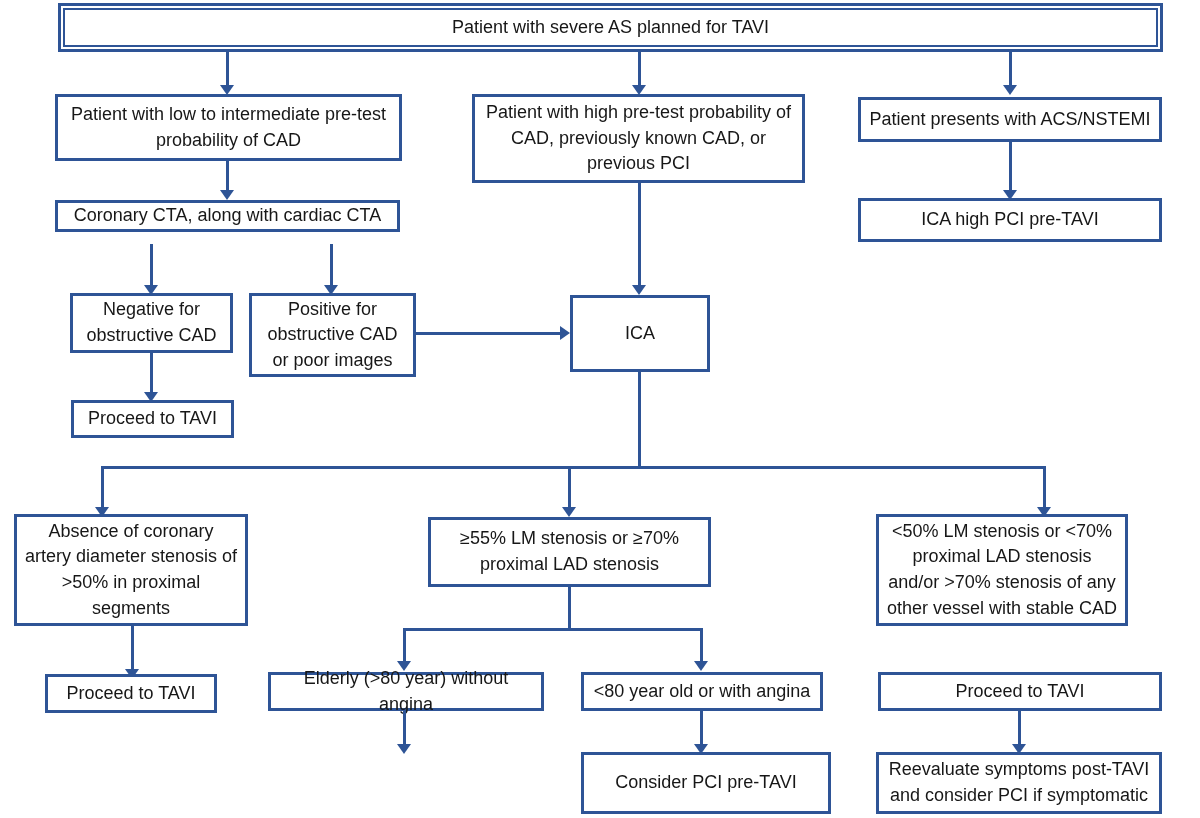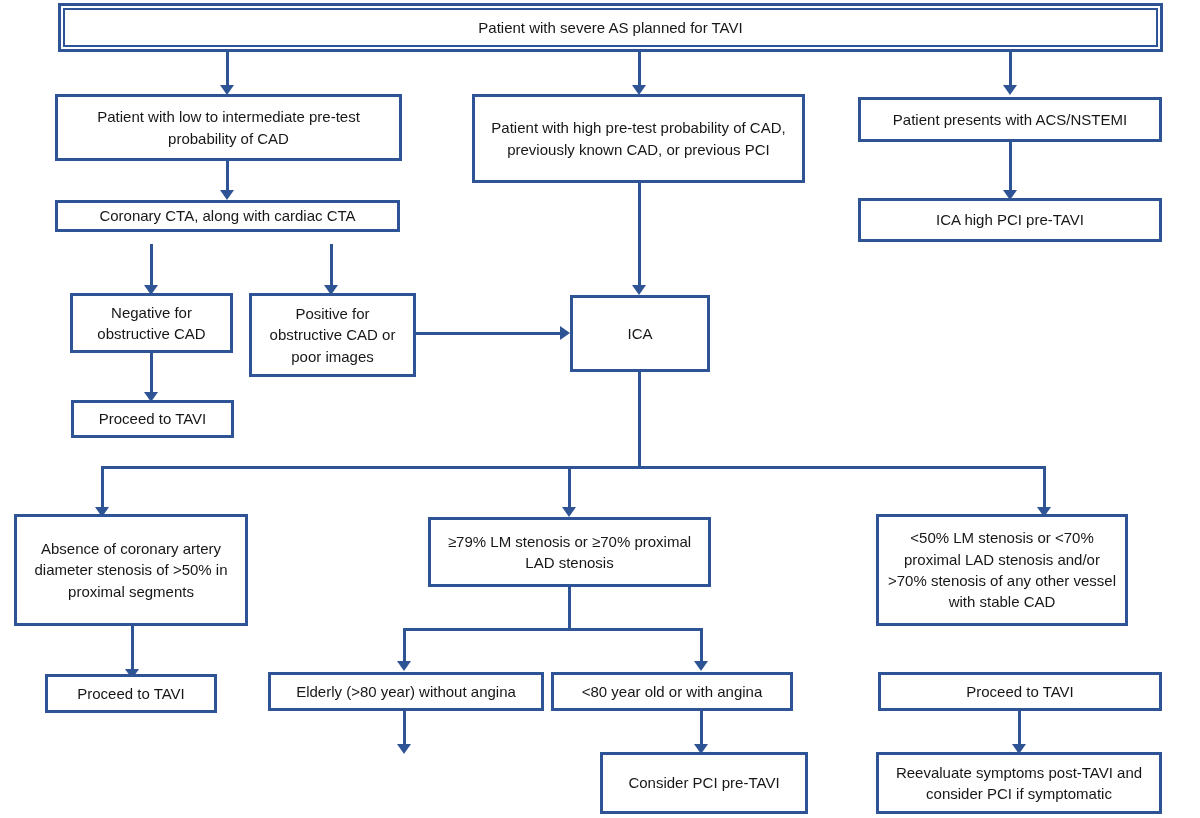--- a/index.html
+++ b/index.html
@@ -18,21 +18,21 @@
   .node {
     position: absolute;
     box-sizing: border-box;
     background: #ffffff;
     border: 3px solid #2E5496;
     display: flex;
     align-items: center;
     justify-content: center;
     text-align: center;
     color: #171717;
-    font-size: 15px;
+    font-size: 18px;
     line-height: 1.42;
     padding: 2px 6px;
     white-space: pre-line;
   }
   .node.root {
     border-width: 3px;
     box-shadow: inset 0 0 0 2px #ffffff, inset 0 0 0 4px #2E5496;
   }
   .node .txt { display: block; width: 100%; }
 
@@ -146,21 +146,21 @@
   <div class="arrow" style="left:562px; top:507px;"></div>
 
   <div class="vline" style="left:1043px; top:466px; height:44px;"></div>
   <div class="arrow" style="left:1037px; top:507px;"></div>
 
   <div class="node" style="left:14px; top:514px; width:234px; height:112px;">
     <span class="txt">Absence of coronary artery diameter stenosis of &gt;50% in proximal segments</span>
   </div>
 
   <div class="node" style="left:428px; top:517px; width:283px; height:70px;">
-    <span class="txt">≥79% LM stenosis or ≥70% proximal LAD stenosis</span>
+    <span class="txt">≥55% LM stenosis or ≥70% proximal LAD stenosis</span>
   </div>
 
   <div class="node" style="left:876px; top:514px; width:252px; height:112px;">
     <span class="txt">&lt;50% LM stenosis or &lt;70% proximal LAD stenosis and/or &gt;70% stenosis of any other vessel with stable CAD</span>
   </div>
 
   <div class="vline" style="left:131px; top:626px; height:46px;"></div>
   <div class="arrow" style="left:125px; top:669px;"></div>
 
   <div class="node" style="left:45px; top:674px; width:172px; height:39px;">
@@ -173,39 +173,39 @@
   <div class="vline" style="left:403px; top:628px; height:36px;"></div>
   <div class="arrow" style="left:397px; top:661px;"></div>
 
   <div class="vline" style="left:700px; top:628px; height:36px;"></div>
   <div class="arrow" style="left:694px; top:661px;"></div>
 
   <div class="node" style="left:268px; top:672px; width:276px; height:39px;">
     <span class="txt">Elderly (&gt;80 year) without angina</span>
   </div>
 
-  <div class="node" style="left:551px; top:672px; width:242px; height:39px;">
+  <div class="node" style="left:581px; top:672px; width:242px; height:39px;">
     <span class="txt">&lt;80 year old or with angina</span>
   </div>
 
   <div class="node" style="left:878px; top:672px; width:284px; height:39px;">
     <span class="txt">Proceed to TAVI</span>
   </div>
 
   <div class="vline" style="left:403px; top:711px; height:36px;"></div>
   <div class="arrow" style="left:397px; top:744px;"></div>
 
   <div class="vline" style="left:700px; top:711px; height:36px;"></div>
   <div class="arrow" style="left:694px; top:744px;"></div>
 
   <div class="vline" style="left:1018px; top:711px; height:36px;"></div>
   <div class="arrow" style="left:1012px; top:744px;"></div>
 
 
-  <div class="node" style="left:600px; top:752px; width:208px; height:62px;">
+  <div class="node" style="left:581px; top:752px; width:250px; height:62px;">
     <span class="txt">Consider PCI pre-TAVI</span>
   </div>
 
   <div class="node" style="left:876px; top:752px; width:286px; height:62px;">
     <span class="txt">Reevaluate symptoms post-TAVI and consider PCI if symptomatic</span>
   </div>
 
 </div>
 
 </body></html>

